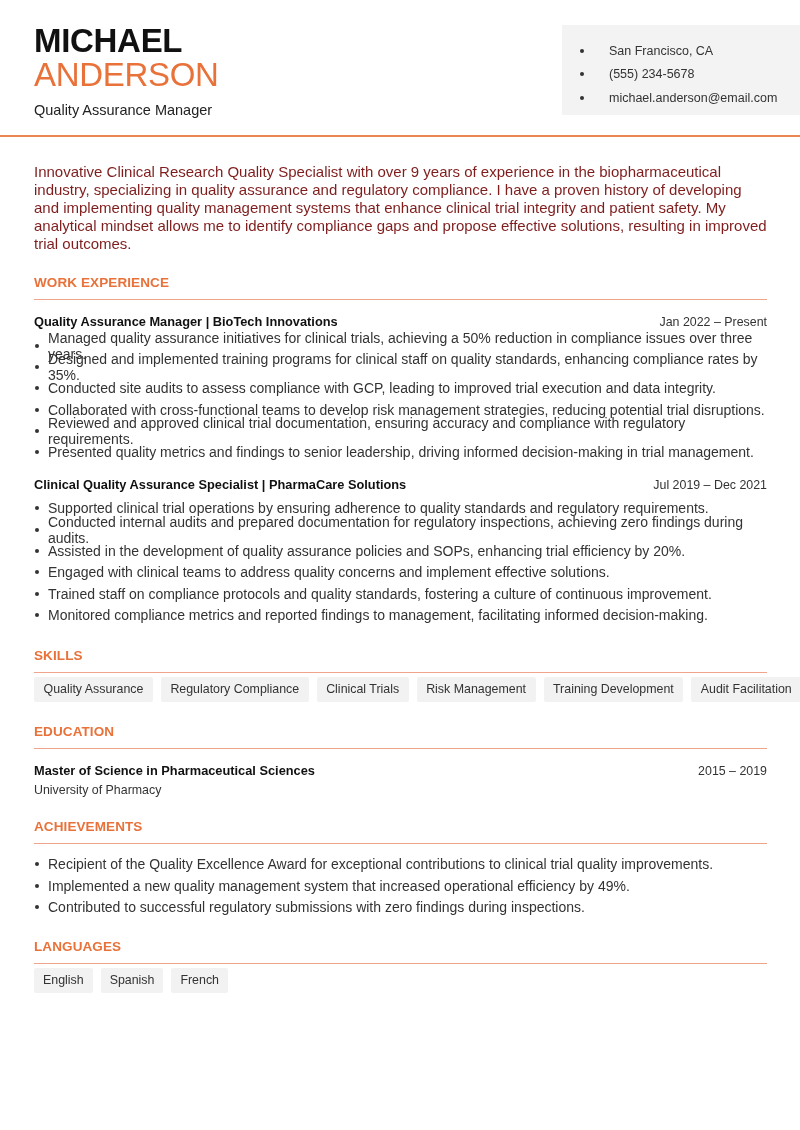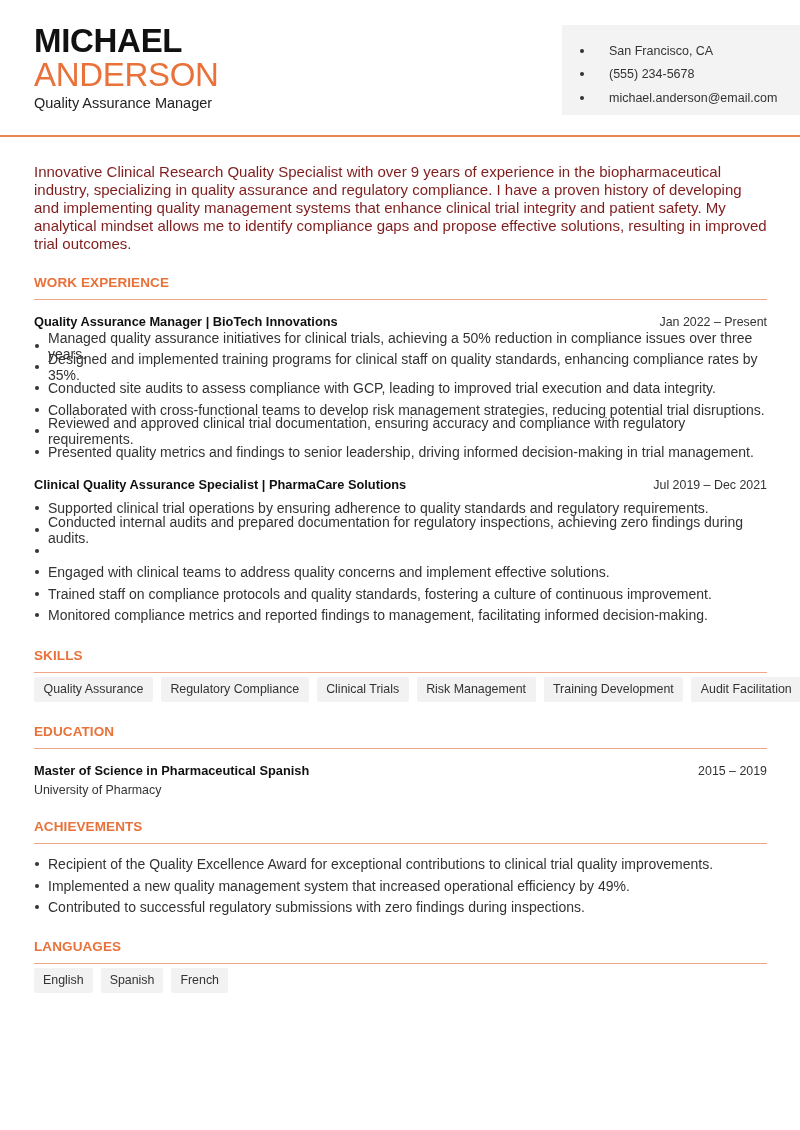--- a/index.html
+++ b/index.html
@@ -3,21 +3,21 @@
   <meta charset="utf-8">
   <style>
     * { box-sizing: border-box; margin: 0; padding: 0; }
     html, body { width: 800px; height: 1130px; background: #ffffff; }
     body { font-family: "Liberation Sans", "DejaVu Sans", sans-serif; color: #333333; position: relative; overflow: hidden; }
 
     .header { position: relative; height: 137px; border-bottom: 2px solid #e8874f; }
     .name-block { position: absolute; left: 34px; top: 24px; }
     .first-name { font-size: 33px; font-weight: 700; color: #111111; line-height: 34px; letter-spacing: -0.3px; }
     .last-name { font-size: 33px; font-weight: 400; color: #e8723a; line-height: 34px; letter-spacing: -0.3px; }
-    .job-title { font-size: 14.5px; color: #222222; margin-top: 3px; }
+    .job-title { font-size: 14.5px; color: #222222; margin-top: 10px; }
 
     .contact-box { position: absolute; left: 562px; top: 25px; width: 238px; height: 90px; background: #f3f3f3; padding: 14px 0 0 18px; }
     .contact-item { display: flex; align-items: center; font-size: 12.5px; color: #333333; height: 23.5px; gap: 18px; }
     .bullet-dot { display: inline-block; width: 4px; height: 4px; background: #333333; border-radius: 50%; margin-right: 7px; flex-shrink: 0; }
 
     .content { position: absolute; left: 34px; top: 163px; width: 733px; }
     .summary { font-size: 15px; line-height: 18px; color: #7f1d1d; }
 
     .section { margin-top: 22px; }
     .section-title { font-size: 13.5px; font-weight: 700; color: #e8723a; padding-bottom: 9px; border-bottom: 1.5px solid #f0a48a; letter-spacing: 0.1px; }
@@ -114,20 +114,21 @@
         <li>
             <span class="bullet-dot"></span>
             <span>Supported clinical trial operations by ensuring adherence to quality standards and regulatory requirements.</span>
           </li>
         <li>
             <span class="bullet-dot"></span>
             <span>Conducted internal audits and prepared documentation for regulatory inspections, achieving zero findings during audits.</span>
           </li>
         <li>
             <span class="bullet-dot"></span>
+            <span>Assisted in the development of quality assurance policies and SOPs, enhancing trial efficiency by 20%.</span>
           </li>
         <li>
             <span class="bullet-dot"></span>
             <span>Engaged with clinical teams to address quality concerns and implement effective solutions.</span>
           </li>
         <li>
             <span class="bullet-dot"></span>
             <span>Trained staff on compliance protocols and quality standards, fostering a culture of continuous improvement.</span>
           </li>
         <li>
@@ -147,21 +148,21 @@
       <span class="tag">Risk Management</span>
       <span class="tag">Training Development</span>
       <span class="tag">Audit Facilitation</span>
     </div>
   </div>
 
   <div class="section">
     <div class="section-title">EDUCATION</div>
     <div class="edu">
       <div class="edu-head">
-        <span class="edu-degree">Master of Science in Pharmaceutical Spanish</span>
+        <span class="edu-degree">Master of Science in Pharmaceutical Sciences</span>
         <span class="edu-dates">2015 – 2019</span>
       </div>
       <div class="edu-school">University of Pharmacy</div>
     </div>
   </div>
 
   <div class="section">
     <div class="section-title">ACHIEVEMENTS</div>
     <ul class="bullets" style="margin-top:10px;">
       <li>

